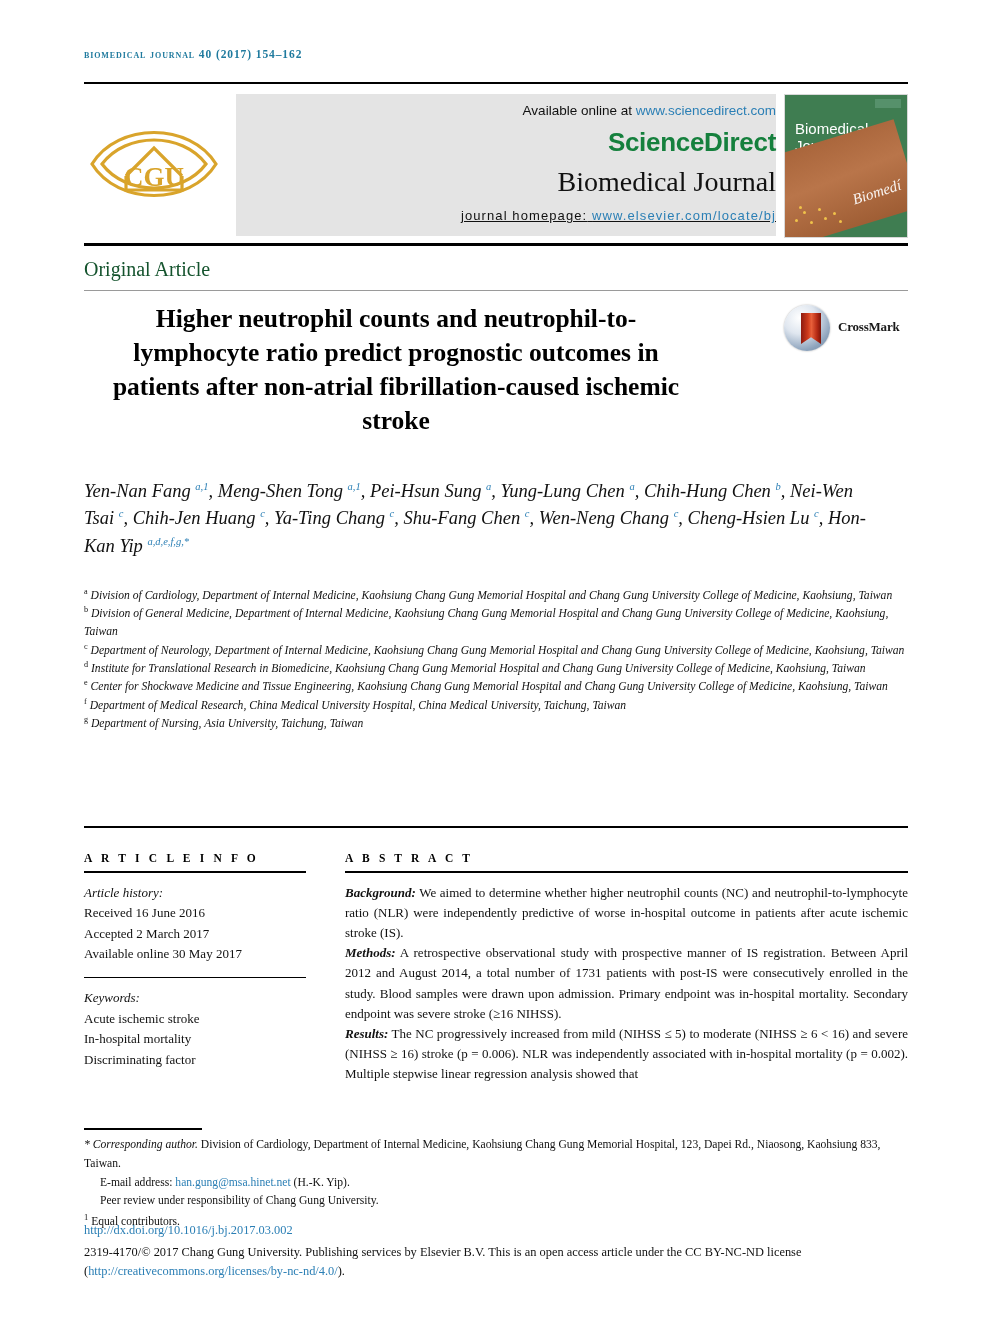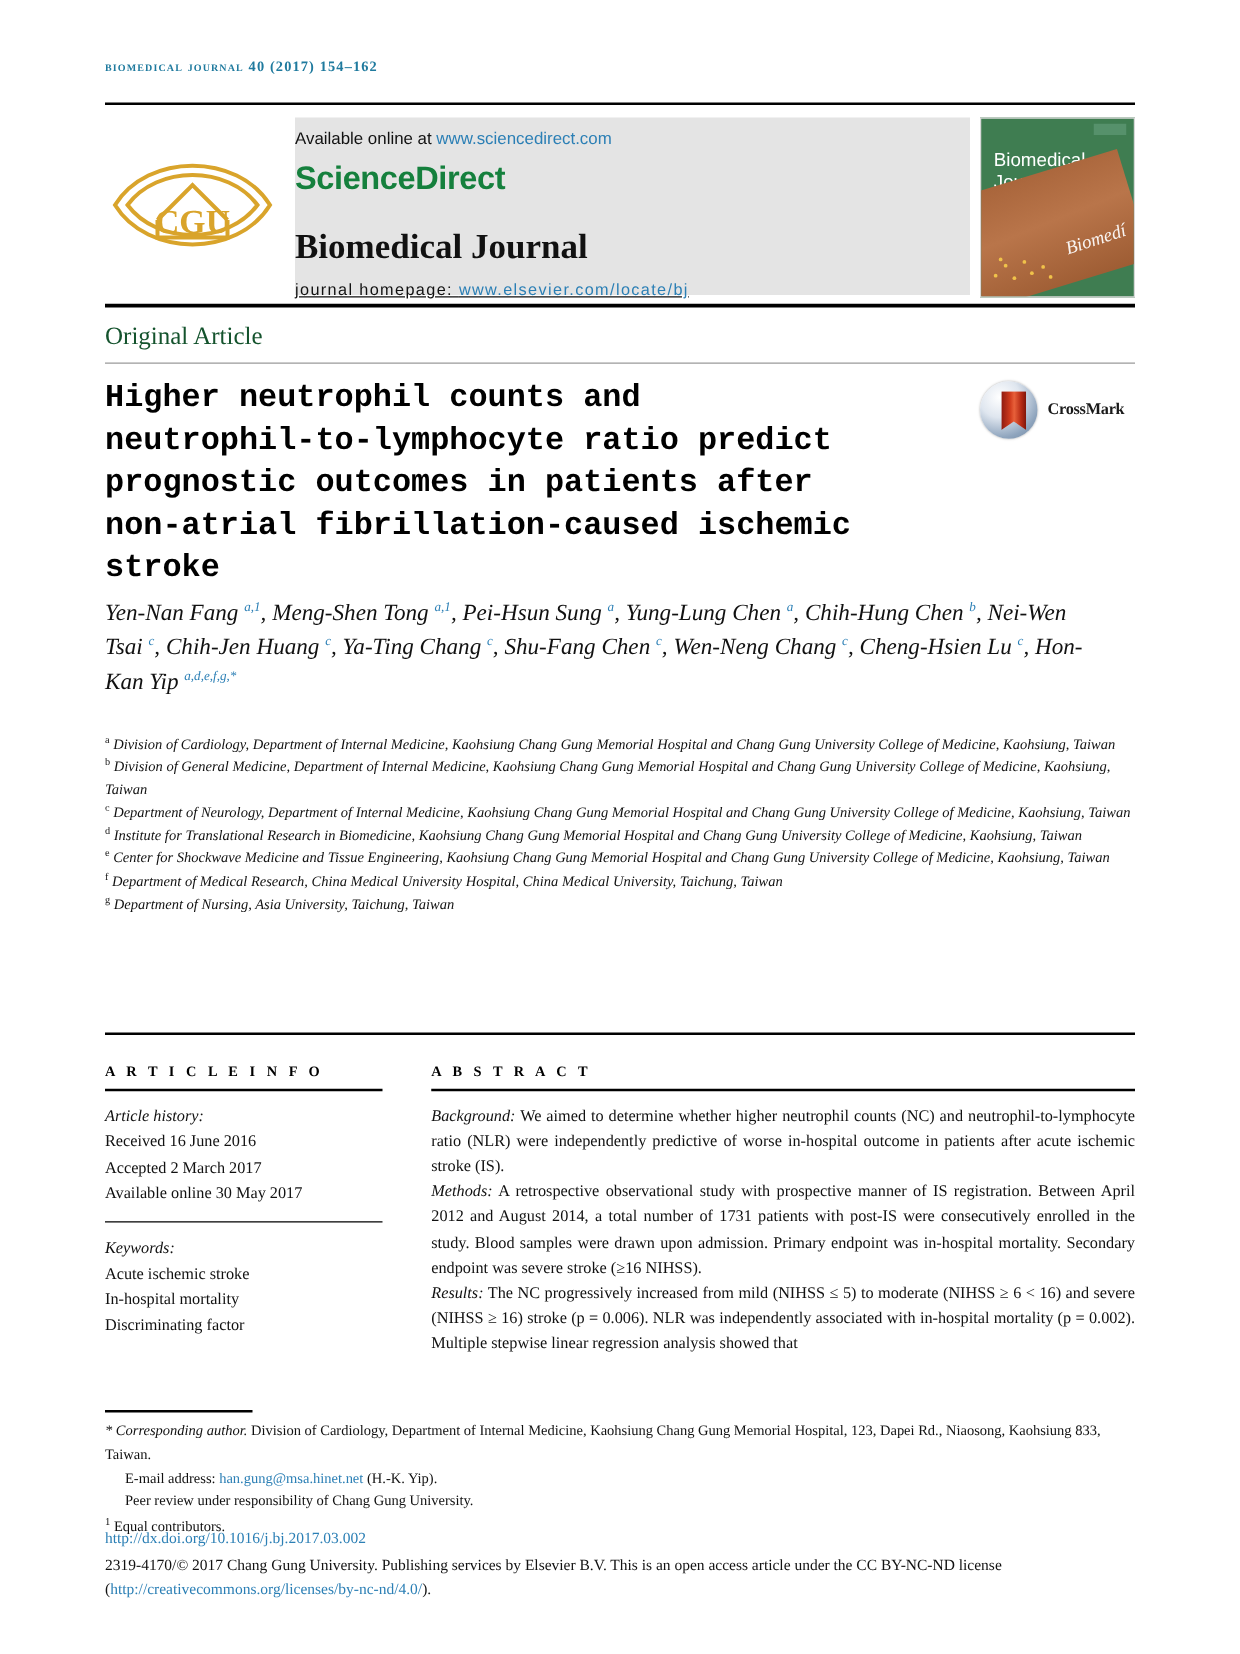--- a/index.html
+++ b/index.html
@@ -53,43 +53,42 @@
   .cgu-logo {
     position: absolute;
     left: 4px; top: 12px;
     width: 132px; height: 120px;
   }
   .sd-band {
     position: absolute;
     left: 152px; top: 2px;
     width: 540px; height: 142px;
     background: #e4e4e4;
-    text-align: left;
+    text-align: right;
   }
   .avail-line {
     margin-top: 9px;
     font-family: "Liberation Sans", sans-serif;
     font-size: 13.5px;
     color: #111;
   }
   .avail-line a.url { color: #2b7fb5; text-decoration: none; }
   .sd-logo {
     margin-top: 9px;
     font-family: "Liberation Sans", sans-serif;
     font-size: 26px;
     font-weight: bold;
     color: #15803d;
     letter-spacing: -0.3px;
   }
   .journal-name {
-    margin-top: 24px;
+    margin-top: 8px;
     font-family: "Liberation Serif", serif;
     font-size: 28px;
     color: #111;
-    font-weight: bold;
   }
   .homepage {
     margin-top: 10px;
     font-family: "Liberation Sans", sans-serif;
     font-size: 13px;
     letter-spacing: 1.1px;
     color: #111;
     text-decoration: underline;
   }
   .homepage a.url { color: #2b7fb5; text-decoration: none; }
@@ -164,27 +163,28 @@
     color: #14532d;
   }
   .rule-type {
     position: absolute;
     left: 84px; top: 290px;
     width: 824px; height: 0.9px;
     background: #9a9a9a;
   }
   .title {
     position: absolute;
-    left: 84px; top: 302px;
+    left: 96px; top: 302px;
     width: 600px;
-    font-family: Liberation Mono, monospace;
+    font-family: Liberation Serif, serif;
     font-size: 25.5px;
     font-weight: bold;
     line-height: 1.33;
     color: #000;
+    text-align: center;
   }
   .crossmark {
     position: absolute;
     left: 780px; top: 302px;
     width: 128px; height: 54px;
   }
   .cm-circle {
     position: absolute;
     left: 4px; top: 3px;
     width: 46px; height: 46px;
@@ -293,21 +293,21 @@
   }
   .abs-body {
     margin-top: 10px;
     font-family: "Liberation Serif", serif;
     font-size: 13px;
     line-height: 1.55;
     text-align: justify;
     color: #111;
   }
   .abs-body p { margin: 0; }
-  .abs-body .lbl { font-style: italic; }
+  .abs-body .lbl { font-style: italic; font-weight: bold; }
 
   
   .rule-foot {
     position: absolute;
     left: 84px; top: 1128px;
     width: 118px; height: 1.6px;
     background: #000;
   }
   .footnotes {
     position: absolute;

